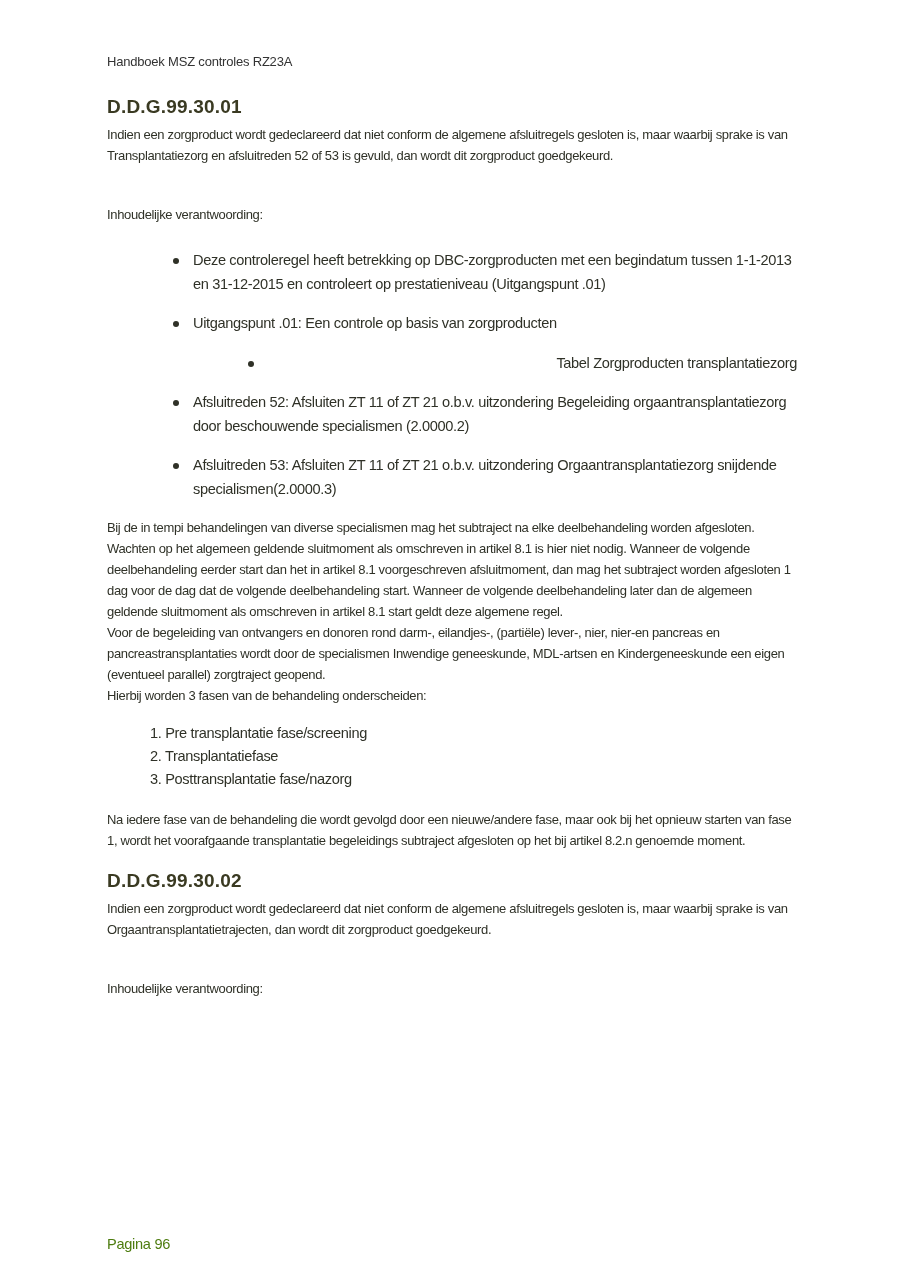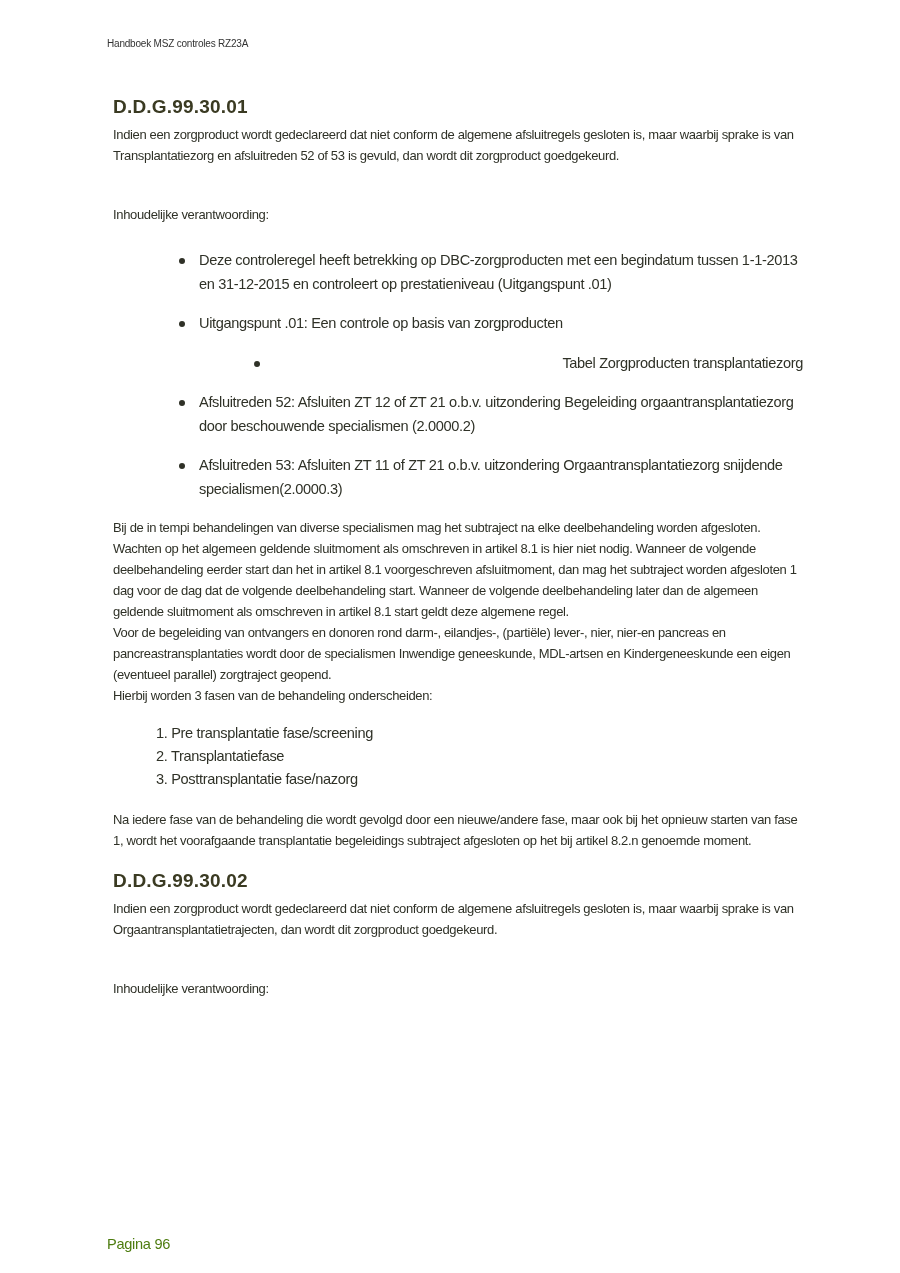--- a/index.html
+++ b/index.html
@@ -16,30 +16,30 @@
       color: #2f3127;
     }
     .page {
       position: absolute;
       left: 107px;
       top: 0;
       width: 690px;
     }
     .running-header {
       position: absolute;
-      top: 38px;
+      top: 54px;
       left: 0;
-      font-size: 10px;
+      font-size: 13px;
       color: #333;
       letter-spacing: -0.2px;
     }
     .content {
       position: absolute;
       top: 94px;
-      left: 6px;
+      left: 0;
       width: 690px;
     }
     h2.rule-code {
       margin: 0;
       font-size: 19px;
       font-weight: bold;
       color: #3a3a22;
       line-height: 26px;
       letter-spacing: 0.2px;
     }
@@ -140,21 +140,21 @@
           <span>Uitgangspunt .01: Een controle op basis van zorgproducten</span>
           <ul class="sub">
             <li>
               <span class="dot"></span>
               <span>Tabel Zorgproducten transplantatiezorg</span>
             </li>
           </ul>
         </li>
         <li>
           <span class="dot"></span>
-          <span>Afsluitreden 52: Afsluiten ZT 12 of ZT 21 o.b.v. uitzondering Begeleiding orgaantransplantatiezorg door beschouwende specialismen (2.0000.2)</span>
+          <span>Afsluitreden 52: Afsluiten ZT 11 of ZT 21 o.b.v. uitzondering Begeleiding orgaantransplantatiezorg door beschouwende specialismen (2.0000.2)</span>
         </li>
         <li>
           <span class="dot"></span>
           <span>Afsluitreden 53: Afsluiten ZT 11 of ZT 21 o.b.v. uitzondering Orgaantransplantatiezorg snijdende specialismen(2.0000.3)</span>
         </li>
       </ul>
 
       <p class="body-para">Bij de in tempi behandelingen van diverse specialismen mag het subtraject na elke deelbehandeling worden afgesloten. Wachten op het algemeen geldende sluitmoment als omschreven in artikel 8.1 is hier niet nodig. Wanneer de volgende deelbehandeling eerder start dan het in artikel 8.1 voorgeschreven afsluitmoment, dan mag het subtraject worden afgesloten 1 dag voor de dag dat de volgende deelbehandeling start. Wanneer de volgende deelbehandeling later dan de algemeen geldende sluitmoment als omschreven in  artikel 8.1 start geldt deze algemene regel.</p>
       <p>Voor de begeleiding van ontvangers en donoren rond darm-, eilandjes-, (partiële) lever-, nier, nier-en pancreas en pancreastransplantaties wordt door de specialismen Inwendige geneeskunde, MDL-artsen en Kindergeneeskunde een eigen (eventueel parallel) zorgtraject geopend.</p>
       <p>Hierbij worden 3 fasen van de behandeling onderscheiden:</p>

